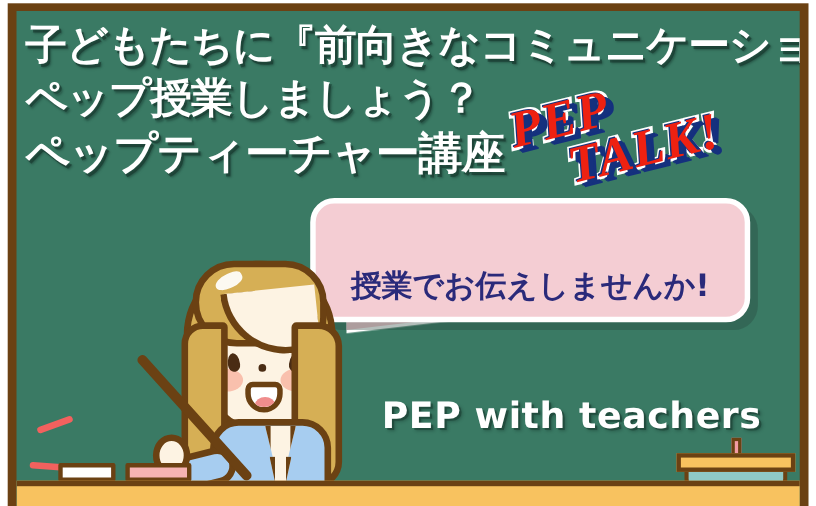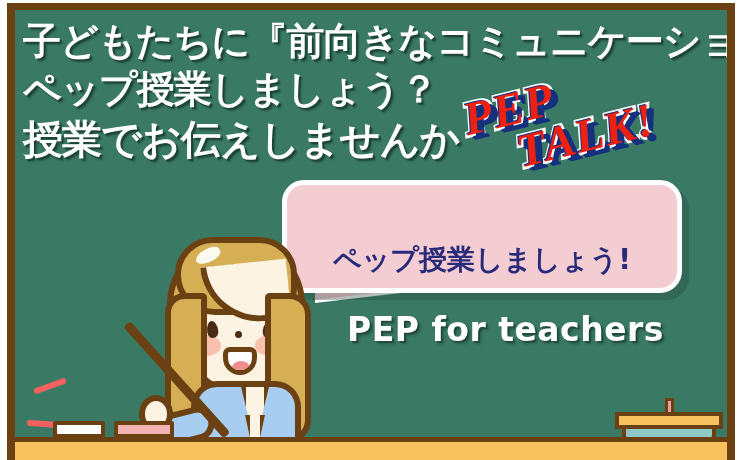--- a/index.html
+++ b/index.html
@@ -175,35 +175,35 @@
 <body>
 
 <div id="banner">
 
   <div id="frame"></div>
 
   <div id="board">
 
     <div class="head" id="head1">子どもたちに『前向きなコミュニケーション』</div>
     <div class="head" id="head2">ペップ授業しましょう？</div>
-    <div class="head" id="head3">授業でお伝えしませんか</div>
+    <div class="head" id="head3">ペップティーチャー講座</div>
 
     <div id="peptalk">
       <div class="pep-line" id="pep-a">PEP</div>
       <div class="pep-line" id="pep-b">TALK!</div>
     </div>
 
     <div id="tail2"></div>
     <div id="tail"></div>
     <div id="bubble-shadow"></div>
     <div id="bubble">
-      <div class="bubble-line" id="bl2">ペップ授業しましょう!</div>
-    </div>
-
-    <div class="eng" id="eng1">PEP for teachers</div>
+      <div class="bubble-line" id="bl2">授業でお伝えしませんか!</div>
+    </div>
+
+    <div class="eng" id="eng2">PEP with teachers</div>
 
     <div id="teacher">
       <div class="mline" id="m1"></div>
       <div class="mline" id="m2"></div>
       <div class="mline" id="m3"></div>
 
       <div id="hair-back"></div>
       <div class="ear" id="ear-l"></div>
       <div class="ear" id="ear-r"></div>
       <div id="face"></div>

